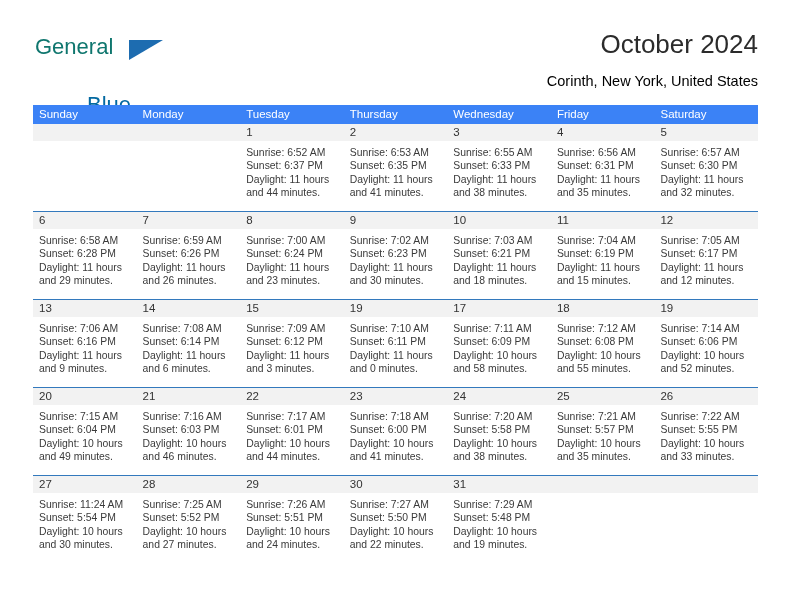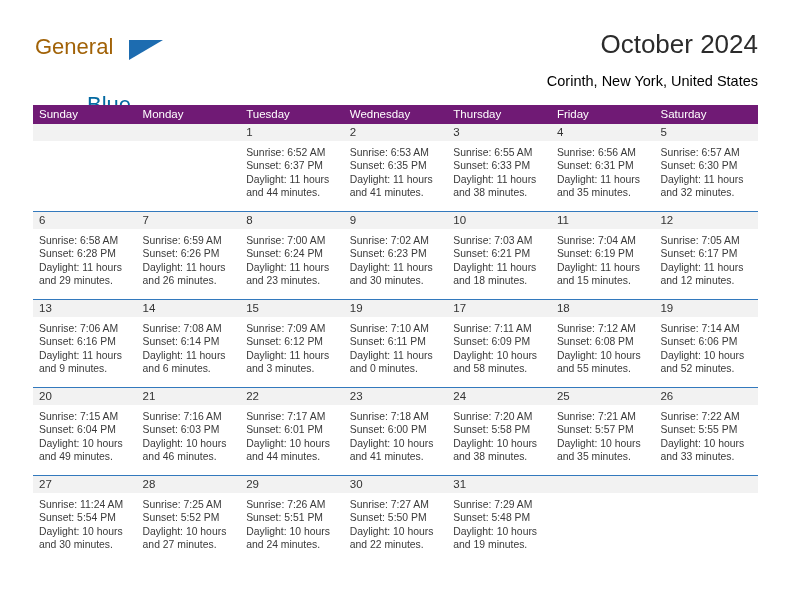--- a/index.html
+++ b/index.html
@@ -36,21 +36,21 @@
     top: 6px;
     width: 180px;
     height: 50px;
   }
   .logo-general {
     position: absolute;
     left: 2px;
     top: 0px;
     font-size: 22px;
     letter-spacing: 0px;
-    color: #a16207;
+    color: #0f766e;
     font-family: "Liberation Sans", sans-serif;
   }
   .logo-blue {
     position: absolute;
     left: 54px;
     top: 20px;
     font-size: 22px;
     color: #0369a1;
     font-family: "Liberation Sans", sans-serif;
     margin-top: 38px;
@@ -87,21 +87,21 @@
 
   
   .calendar {
     position: absolute;
     left: 33px;
     top: 105px;
     width: 725px;
   }
   .dow-row {
     display: flex;
-    background: #701a75;
+    background: #3b82f6;
     height: 19px;
   }
   .dow-cell {
     flex: 1 1 0;
     color: #ffffff;
     font-size: 11.5px;
     line-height: 19px;
     padding-left: 6px;
     box-sizing: border-box;
     white-space: nowrap;
@@ -163,22 +163,22 @@
       <div class="cal-location">Corinth, New York, United States</div>
     </div>
 
   </div>
 
   <div class="calendar">
     <div class="dow-row" id="dow-row">
         <div class="dow-cell">Sunday</div>
         <div class="dow-cell">Monday</div>
         <div class="dow-cell">Tuesday</div>
+        <div class="dow-cell">Thursday</div>
         <div class="dow-cell">Wednesday</div>
-        <div class="dow-cell">Thursday</div>
         <div class="dow-cell">Friday</div>
         <div class="dow-cell">Saturday</div>
       </div>
     <div id="weeks-container">
         <div class="week">
           <div class="week-inner">
             <div class="day-cell empty">
               <div class="daynum-band">
                 <span class="daynum"></span>
               </div>

